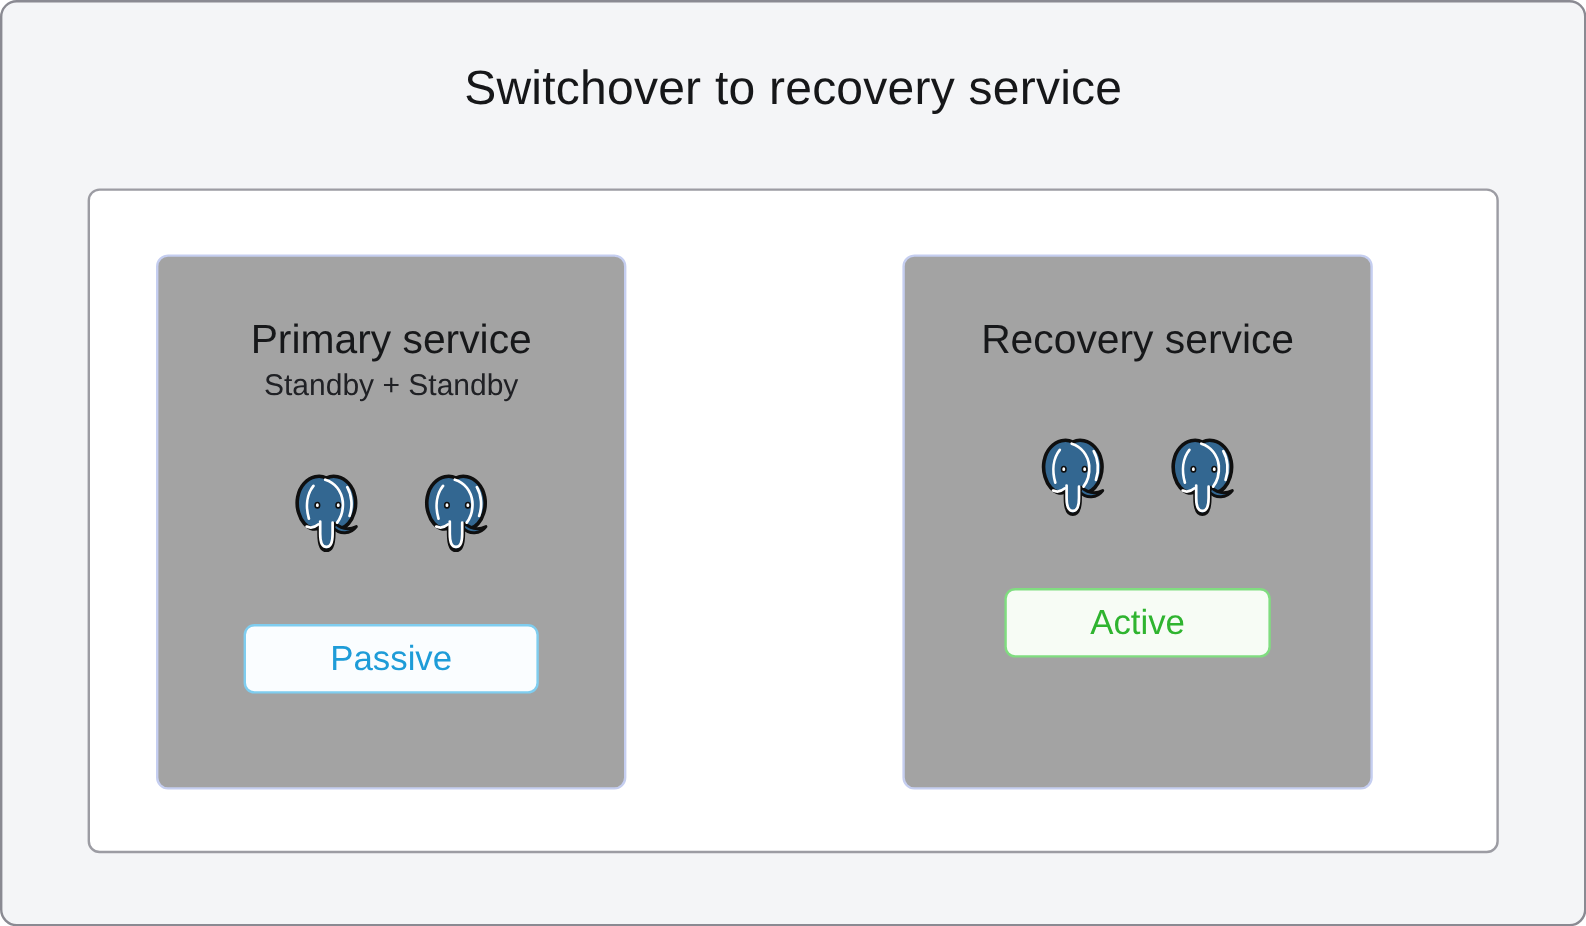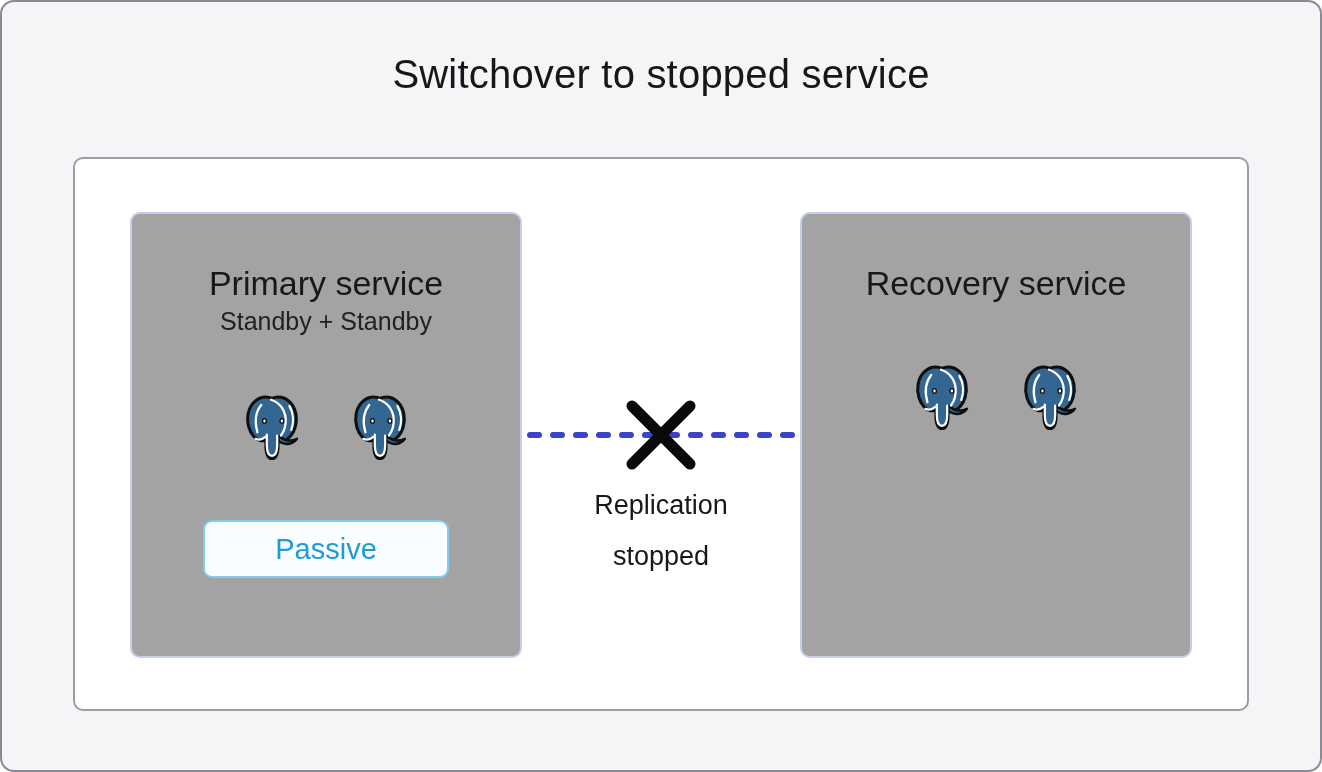--- a/index.html
+++ b/index.html
@@ -7,21 +7,21 @@
   .stage{position:relative;width:1322px;height:772px;overflow:hidden;}
   .frame{position:absolute;inset:0;background:#F4F5F7;border:2px solid #8A8A92;border-radius:14px;}
   .title{position:absolute;top:47px;left:0;width:100%;text-align:center;
          font-size:40px;line-height:54px;font-weight:500;color:#161719;letter-spacing:.2px;}
   .panel{position:absolute;left:73px;top:157px;width:1176px;height:554px;
          background:#FFFFFF;border:2px solid #9C9CA3;border-radius:10px;}
   .card{position:absolute;top:212px;width:392px;height:446px;
         background:#a3a3a3;border:2px solid #C5CEF0;border-radius:10px;
         display:flex;flex-direction:column;align-items:center;padding-top:46px;}
   .card.left{left:130px;}
-  .card.right{left:800px;align-items:center;}
+  .card.right{left:752px;align-items:center;}
   .card-heading{font-size:34px;line-height:46px;color:#17181A;font-weight:400;}
   .card-subtitle{font-size:25px;line-height:30px;color:#202125;font-weight:400;}
   .icon-row{display:flex;gap:44px;margin-top:56px;height:72px;align-items:center;}
   .pg-icon{width:64px;height:72px;display:block;}
   .badge{margin-top:56px;height:58px;padding:0 70px;display:flex;align-items:center;justify-content:center;
          border:2px solid;border-radius:9px;font-size:29px;font-weight:400;background:#fff;}
   .middle{position:absolute;left:522px;top:212px;width:278px;height:446px;}
   .dash-line{position:absolute;left:0;top:210px;width:278px;height:26px;display:block;}
   .x-mark{position:absolute;left:97px;top:181px;width:84px;height:84px;display:block;}
   .link-label{position:absolute;left:29px;top:268px;width:220px;text-align:center;
@@ -43,21 +43,21 @@
       <path d="M27 46.5 C23.5 49.5 20 50 16.5 48.5"></path>
     </g>
     <ellipse cx="26" cy="29.5" rx="2" ry="2.4" fill="#FFFFFF" stroke="#0F0F0F" stroke-width="1.4"></ellipse>
     <ellipse cx="44.5" cy="29.5" rx="2" ry="2.4" fill="#FFFFFF" stroke="#0F0F0F" stroke-width="1.4"></ellipse>
   </symbol>
 </svg>
 
 <div class="stage">
   <div class="frame"></div>
 
-  <div class="title">Switchover to stopped service</div>
+  <div class="title">Switchover to recovery service</div>
 
   <div class="panel"></div>
 
   <div class="card left">
     <div class="card-heading">Primary service</div>
     <div class="card-subtitle">Standby + Standby</div>
     <div class="icon-row">
       <svg class="pg-icon">
           <use href="#pg-elephant"></use>
         </svg>
@@ -71,25 +71,16 @@
   <div class="card right">
     <div class="card-heading">Recovery service</div>
     <div class="icon-row">
       <svg class="pg-icon">
           <use href="#pg-elephant"></use>
         </svg>
       <svg class="pg-icon">
           <use href="#pg-elephant"></use>
         </svg>
     </div>
+    <div class="badge" style="color: rgb(47, 180, 47); border-color: rgb(128, 221, 128); background: rgb(247, 252, 245);">Active</div>
   </div>
 
-  <div class="middle">
-    <svg class="dash-line" viewBox="0 0 278 26">
-      <line x1="8" y1="13" x2="270" y2="13" stroke-width="6" stroke-linecap="round" stroke-dasharray="9 14" stroke="#3B44C8"></line>
-    </svg>
-    <svg class="x-mark" viewBox="0 0 84 84">
-      <line x1="13" y1="13" x2="71" y2="71" stroke="#0A0A0A" stroke-width="11" stroke-linecap="round"></line>
-      <line x1="71" y1="13" x2="13" y2="71" stroke="#0A0A0A" stroke-width="11" stroke-linecap="round"></line>
-    </svg>
-    <div class="link-label">Replication stopped</div>
-  </div>
 </div>
 
 </body></html>

